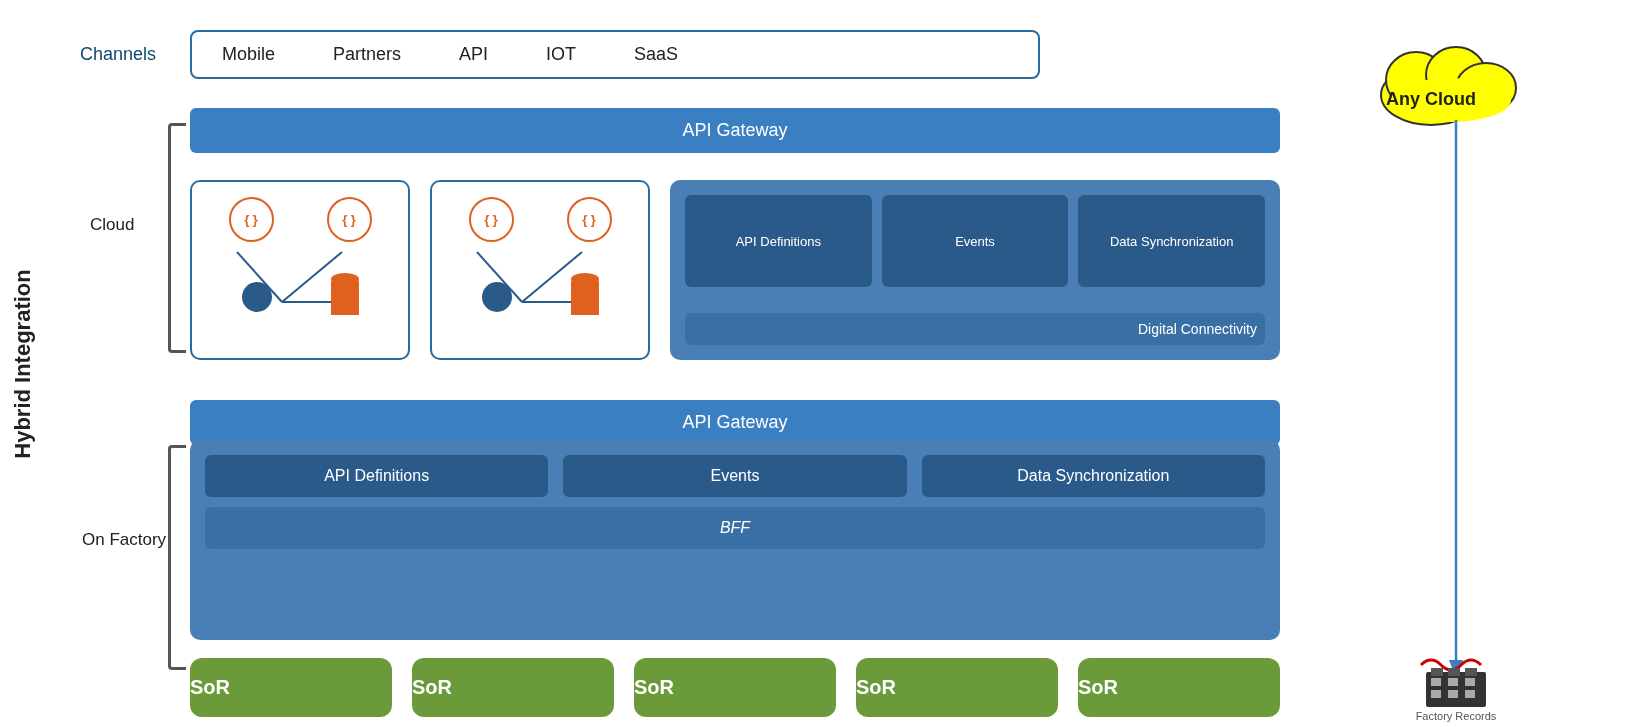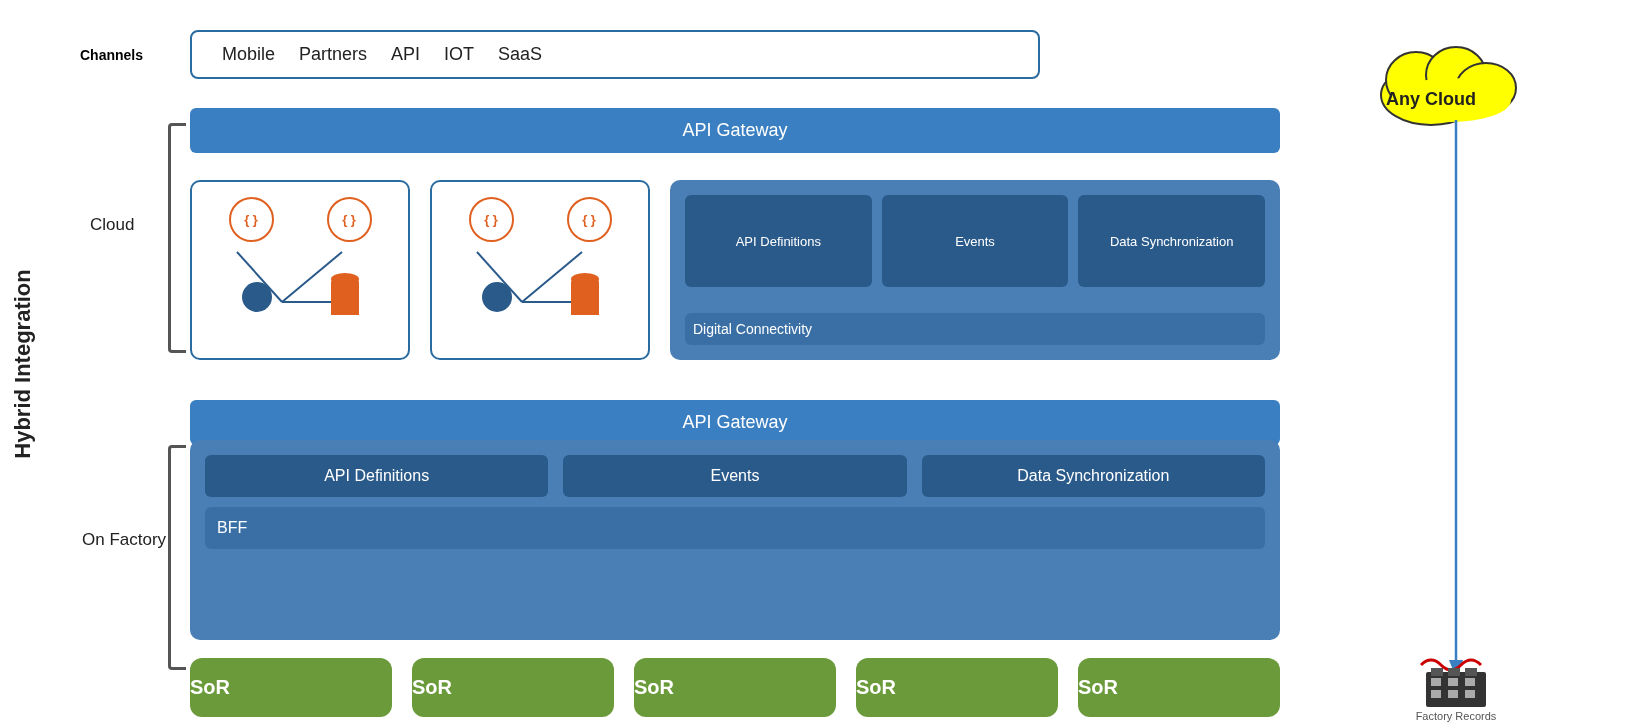--- a/index.html
+++ b/index.html
@@ -47,33 +47,32 @@
     .channels-row {
       display: flex;
       align-items: center;
       position: absolute;
       top: 10px;
       left: 20px;
       width: 1200px;
     }
 
     .channels-label {
-      font-size: 14px;
-      color: #000000;
+      font-size: 18px;
+      color: #0c4a6e;
       margin-right: 20px;
       min-width: 90px;
-      font-weight: bold;
     }
 
     .channels-box {
       border: 2px solid #2a6ba0;
       border-radius: 8px;
       padding: 12px 30px;
       display: flex;
-      gap: 24px;
+      gap: 58px;
       flex: 1;
       max-width: 850px;
     }
 
     .channel-item {
       font-size: 18px;
       color: #222;
       font-weight: normal;
     }
 
@@ -154,21 +153,21 @@
       align-items: center;
       justify-content: center;
       flex: 1;
     }
 
     .dc-bottom {
       background: #3a6fa5;
       border-radius: 6px;
       color: #fff;
       font-size: 14px;
-      text-align: left;
+      text-align: right;
       padding: 8px;
       margin-top: 16px;
     }
 
     
     .api-gateway-bottom {
       position: absolute;
       top: 380px;
       left: 130px;
       width: 1090px;
@@ -209,21 +208,23 @@
       padding: 12px 20px;
       text-align: center;
       flex: 1;
     }
 
     .onprem-bff {
       background: #3a6fa5;
       border-radius: 6px;
       color: #fff;
       font-size: 16px;
+      text-align: center;
       padding: 12px;
+      font-style: italic;
     }
 
     
     .sor-row {
       position: absolute;
       top: 638px;
       left: 130px;
       width: 1090px;
       display: flex;
       gap: 20px;

